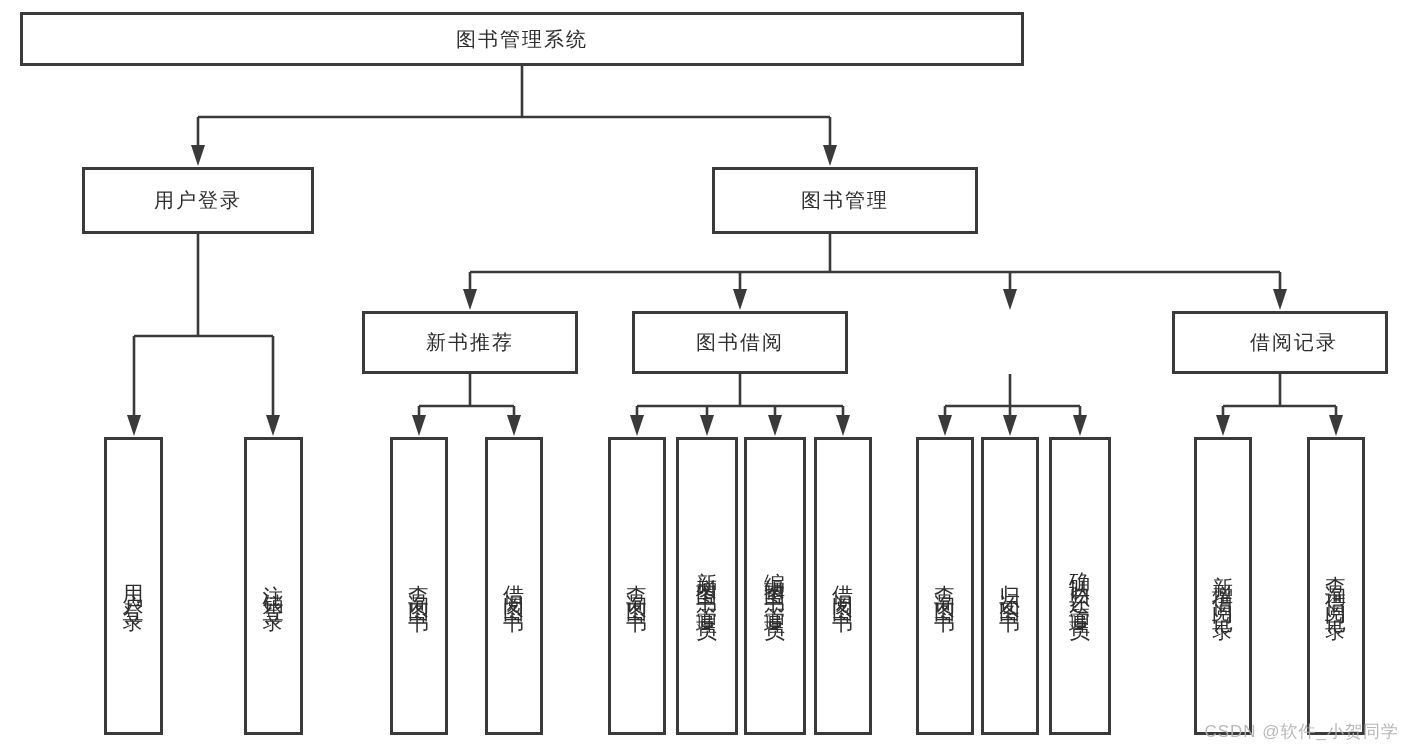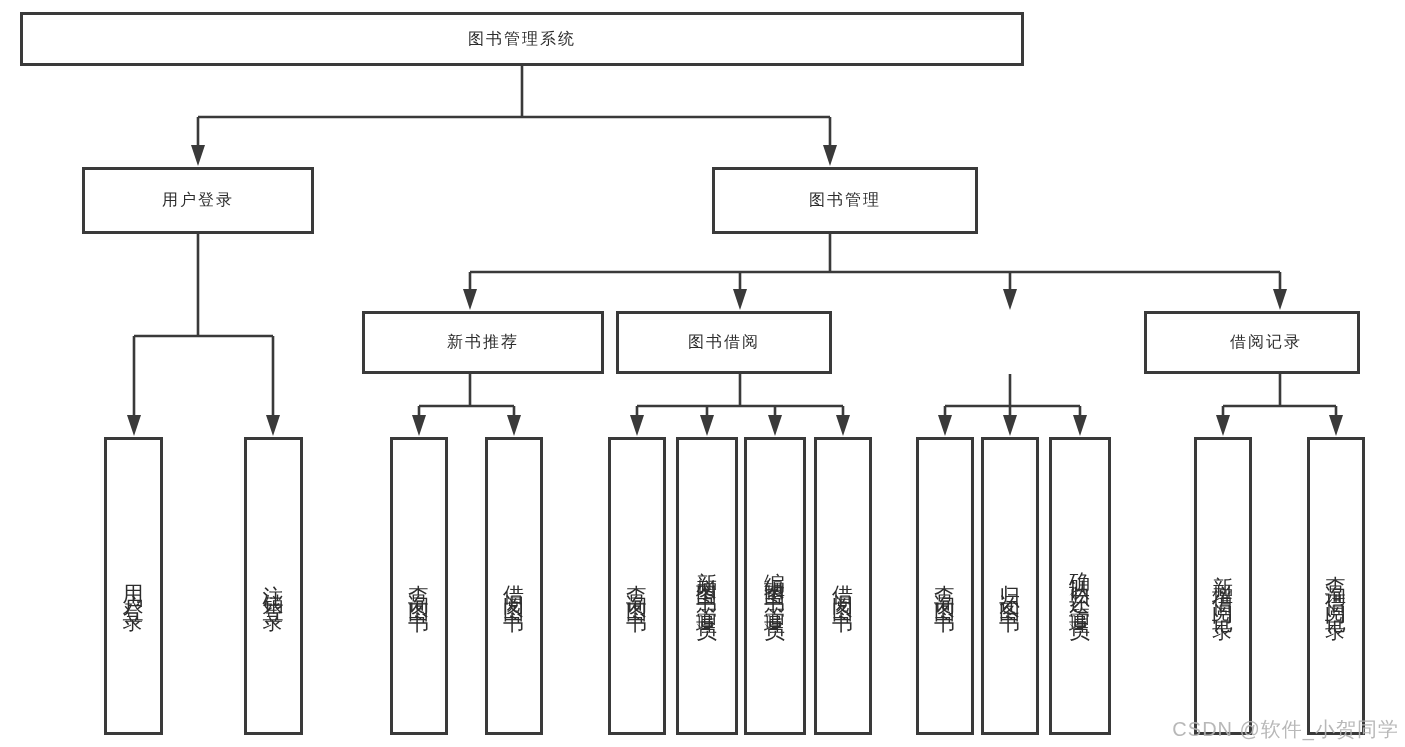--- a/index.html
+++ b/index.html
@@ -21,34 +21,34 @@
     position: absolute;
     box-sizing: border-box;
     border: 3px solid #3a3a3a;
     background: #ffffff;
     display: flex;
     align-items: center;
     justify-content: center;
     color: #2d2d2d;
     z-index: 1;
   }
-  .hbox { font-size: 16px; letter-spacing: 2px; white-space: nowrap; }
+  .hbox { font-size: 20px; letter-spacing: 2px; white-space: nowrap; }
   .vbox {
     font-size: 21px;
     writing-mode: vertical-lr;
     text-orientation: mixed;
     letter-spacing: 9px;
     line-height: 1;
   }
   .vbox.long { letter-spacing: 7px; }
   .watermark {
     position: absolute;
     right: 6px;
     bottom: 4px;
-    font-size: 20px;
+    font-size: 17px;
     letter-spacing: 1px;
     color: rgba(178,178,178,0.92);
     z-index: 2;
     white-space: nowrap;
   }
 </style>
 </head>
 <body>
 
 <div class="stage">
@@ -83,23 +83,23 @@
       <polygon points="1216,415 1230,415 1223,436"></polygon>
       <polygon points="1329,415 1343,415 1336,436"></polygon>
     </g>
   </svg>
 
   <div class="node hbox" style="left:20px; top:12px; width:1004px; height:54px;">图书管理系统</div>
 
   <div class="node hbox" style="left:82px; top:167px; width:232px; height:67px;">用户登录</div>
   <div class="node hbox" style="left:712px; top:167px; width:266px; height:67px;">图书管理</div>
 
-  <div class="node hbox" style="left:362px; top:311px; width:242px; height:63px;">新书推荐</div>
-  <div class="node hbox" style="left:616px; top:311px; width:216px; height:63px;">图书借阅</div>
-  <div class="node hbox" style="left:1144px; top:311px; width:216px; height:63px;padding-left:28px;">借阅记录</div>
+  <div class="node hbox" style="left:362px; top:311px; width:216px; height:63px;">新书推荐</div>
+  <div class="node hbox" style="left:632px; top:311px; width:216px; height:63px;">图书借阅</div>
+  <div class="node hbox" style="left:1172px; top:311px; width:216px; height:63px;padding-left:28px;">借阅记录</div>
 
   <div class="node vbox" style="left:104px; top:437px; width:59px; height:298px;">用户登录</div>
   <div class="node vbox" style="left:244px; top:437px; width:59px; height:298px;">注销登录</div>
 
   <div class="node vbox" style="left:390px; top:437px; width:58px; height:298px;">查询图书</div>
   <div class="node vbox" style="left:485px; top:437px; width:58px; height:298px;">借阅图书</div>
 
   <div class="node vbox" style="left:608px; top:437px; width:58px; height:298px;">查询图书</div>
   <div class="node vbox long" style="left:676px; top:437px; width:62px; height:298px;">新增图书（管理员）</div>
   <div class="node vbox long" style="left:744px; top:437px; width:62px; height:298px;">编辑图书（管理员）</div>

